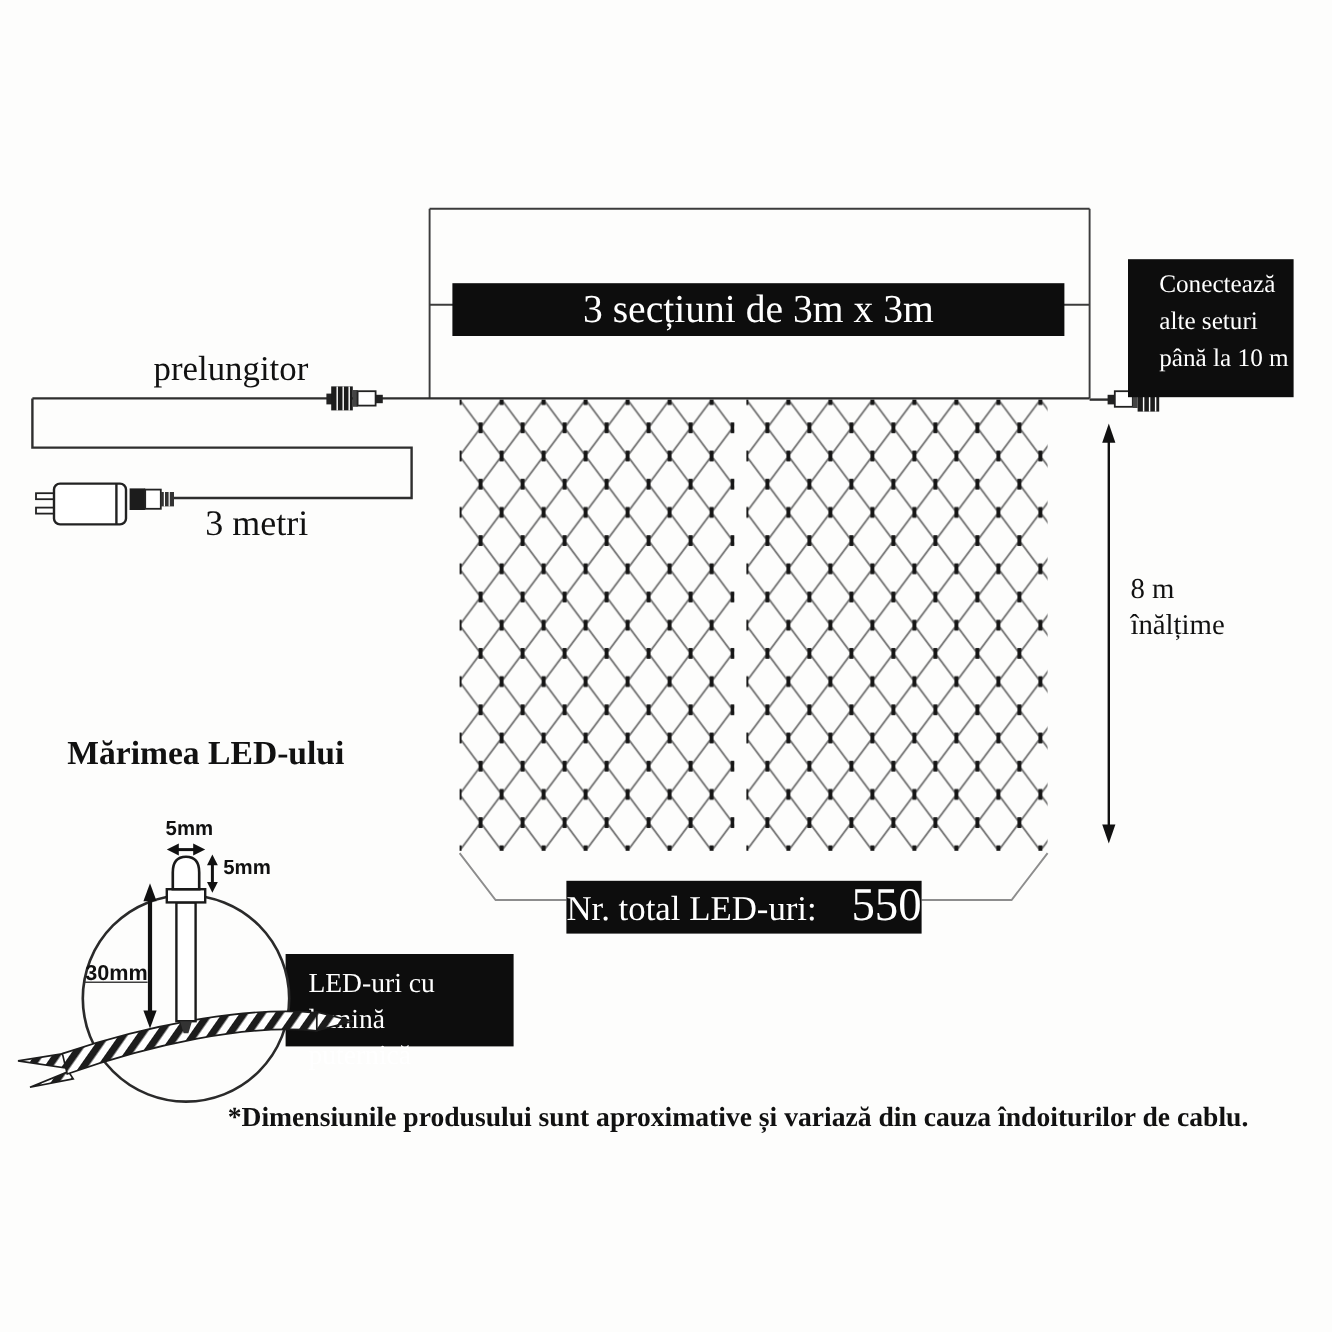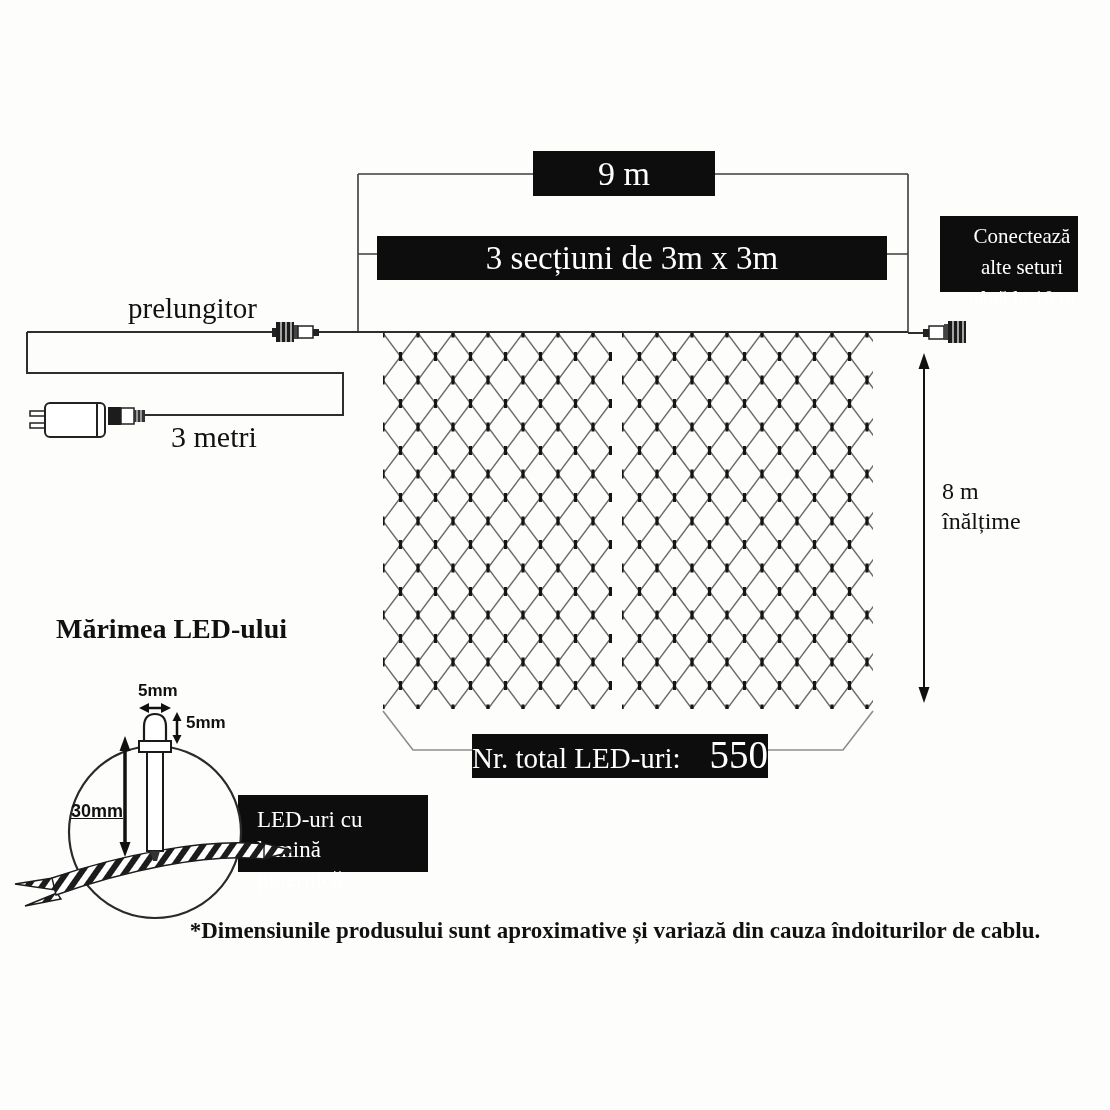--- a/index.html
+++ b/index.html
@@ -14,23 +14,23 @@
   .svgart{position:absolute;left:0;top:0;z-index:2;}
   .lbl{z-index:4;white-space:nowrap;}
   .mmlbl{
     font-family:"Liberation Sans", sans-serif;font-weight:bold;
     font-size:17px;z-index:4;white-space:nowrap;
   }
   #box-9m{left:533px;top:151px;width:182px;height:45px;line-height:45px;
     text-align:center;font-size:34px;}
   #box-sections{left:377px;top:236px;width:510px;height:44px;line-height:44px;
     text-align:center;font-size:33px;}
-  #box-connect{left:940px;top:216px;width:138px;height:76px;
+  #box-connect{left:940px;top:216px;width:138px;height:115px;
     font-size:21px;line-height:31px;padding-top:5px;box-sizing:border-box;
-    padding-left:26px;text-align:center;}
+    padding-left:26px;}
   #box-total{left:472px;top:734px;width:296px;height:44px;
     display:flex;align-items:baseline;justify-content:space-between;}
   #box-total .tl{font-size:29px;line-height:42px;}
   #box-total .tv{font-size:39px;line-height:42px;margin-left:20px;}
   #box-leddesc{left:238px;top:795px;width:190px;height:77px;z-index:1;
     font-size:23px;line-height:30px;padding-top:10px;padding-left:19px;
     box-sizing:border-box;}
   #lbl-prelungitor{left:128px;top:292px;font-size:29px;}
   #lbl-3metri{left:171px;top:420px;font-size:30px;}
   #lbl-height{left:942px;top:476px;font-size:24px;line-height:30px;}
@@ -165,21 +165,20 @@
       <polygon points="177,744 172.5,735 181.5,735" fill="#111"></polygon>
     </g>
 
     <g>
       <line x1="125" y1="748" x2="125" y2="845" stroke="#111" stroke-width="3.5"></line>
       <polygon points="125,736 119.5,751 130.5,751" fill="#111"></polygon>
       <polygon points="125,857 119.5,842 130.5,842" fill="#111"></polygon>
     </g>
   </svg>
 
-  <div class="abs blackbox" id="box-9m">9 m</div>
 
   <div class="abs blackbox" id="box-sections">3 secțiuni de 3m x 3m</div>
 
   <div class="abs blackbox" id="box-connect">
     <div>Conectează</div>
     <div>alte seturi</div>
     <div>până la 10 m</div>
   </div>
 
   <div class="abs blackbox" id="box-total">

